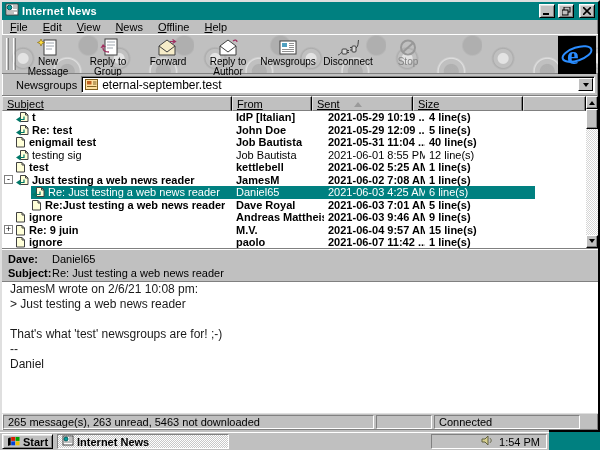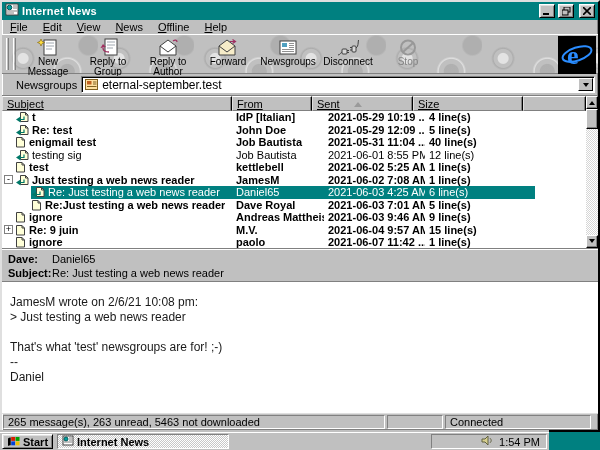--- a/index.html
+++ b/index.html
@@ -87,25 +87,25 @@
   .sb-thumb { height:20px; flex:none; background:#c0c0c0; border:1px solid; border-color:#fff #000 #000 #fff;
     box-shadow: inset -1px -1px 0 #808080; }
   .sb-track { flex:1; }
   .tri-up-s { width:0; height:0; border:3px solid transparent; border-bottom:4px solid #000; margin-bottom:2px; }
   .tri-down-s { width:0; height:0; border:3px solid transparent; border-top:4px solid #000; margin-top:2px; }
 
   
   .pv-header { height:33px; flex:none; background:#c0c0c0; border-top:1px solid #fff; border-bottom:1px solid #808080;
     padding:3px 6px 0 6px; display:grid; grid-template-columns:44px 1fr; line-height:13px; font-size:11px; }
   .pv-label { font-weight:bold; }
-  .pv-body { flex:1; background:#fff; font-size:12px; line-height:15px; padding:13px 8px; color:#1a1a1a; overflow:hidden; }
+  .pv-body { flex:1; background:#fff; font-size:12px; line-height:15px; padding:0 8px; color:#1a1a1a; overflow:hidden; }
   .pv-line { min-height:15px; white-space:pre-wrap; }
 
   
-  .statusbar { height:17px; flex:none; display:flex; gap:2px; padding:1px 7px 1px 1px; border-top:1px solid #dfdfdf; }
+  .statusbar { height:17px; flex:none; display:flex; gap:2px; padding:1px 18px 1px 1px; border-top:1px solid #dfdfdf; }
   .panel { border:1px solid; border-color:#808080 #fff #fff #808080; padding:0 4px; font-size:11px;
     display:flex; align-items:center; overflow:hidden; white-space:nowrap; }
   .p1 { flex:1; } .p2 { width:56px; flex:none; } .p3 { width:146px; flex:none; }
 
   
   .taskbar { position:absolute; left:0; bottom:0; width:549px; height:18px; background:#c0c0c0;
     border-top:1px solid #fff; box-shadow:0 -2px 0 #c0c0c0; display:flex; align-items:center; padding:1px 2px; gap:4px; }
   .start-btn { height:15px; flex:none; background:#c0c0c0; border:1px solid; border-color:#fff #000 #000 #fff;
     box-shadow: inset 1px 1px 0 #dfdfdf, inset -1px -1px 0 #808080;
     display:flex; align-items:center; gap:3px; padding:0 4px; font-size:11px; font-weight:bold; }
@@ -177,36 +177,36 @@
               <path d="M10 4h8M10 7h8M10 10h6" stroke="#a0a8b0" fill="none"></path>
               <path d="M12 14c-5 0-6-1.5-6-4" fill="none" stroke="#a03060" stroke-width="1.3"></path>
               <path d="M9 9L6 6 3.5 10z" fill="#a03060"></path>
             </svg>
           </span>
           <span>Reply to Group</span>
         </div>
         <div class="tool-btn">
           <span class="ticon">
             <svg width="22" height="19">
+              <path d="M2 8l8-6 8 6v9H2z" fill="#f6ecc8" stroke="#404040"></path>
+              <path d="M2 8l8 6 8-6" fill="none" stroke="#404040"></path>
+              <path d="M13 3.5h5M15.5 1.5l3 2-3 2" fill="none" stroke="#a03060" stroke-width="1.2"></path>
+            </svg>
+          </span>
+          <span>Forward</span>
+        </div>
+        <div class="tool-btn">
+          <span class="ticon">
+            <svg width="22" height="19">
               <path d="M3 8l8-6 8 6v9H3z" fill="#fff" stroke="#404040"></path>
               <path d="M3 8l8 6 8-6" fill="none" stroke="#404040"></path>
               <path d="M16 3c2-1.5 4-1 4 1" fill="none" stroke="#a03060" stroke-width="1.2"></path>
             </svg>
           </span>
           <span>Reply to Author</span>
-        </div>
-        <div class="tool-btn">
-          <span class="ticon">
-            <svg width="22" height="19">
-              <path d="M2 8l8-6 8 6v9H2z" fill="#f6ecc8" stroke="#404040"></path>
-              <path d="M2 8l8 6 8-6" fill="none" stroke="#404040"></path>
-              <path d="M13 3.5h5M15.5 1.5l3 2-3 2" fill="none" stroke="#a03060" stroke-width="1.2"></path>
-            </svg>
-          </span>
-          <span>Forward</span>
         </div>
         <div class="tool-btn">
           <span class="ticon">
             <svg width="22" height="19">
               <rect x="3" y="3" width="16" height="13" fill="#fff" stroke="#404040"></rect>
               <rect x="5" y="5" width="5" height="4" fill="#50a0c0"></rect>
               <path d="M12 5.5h5M12 7.5h5M12 9.5h5M5 11.5h12M5 13.5h12" stroke="#909090" fill="none"></path>
             </svg>
           </span>
           <span>Newsgroups</span>

